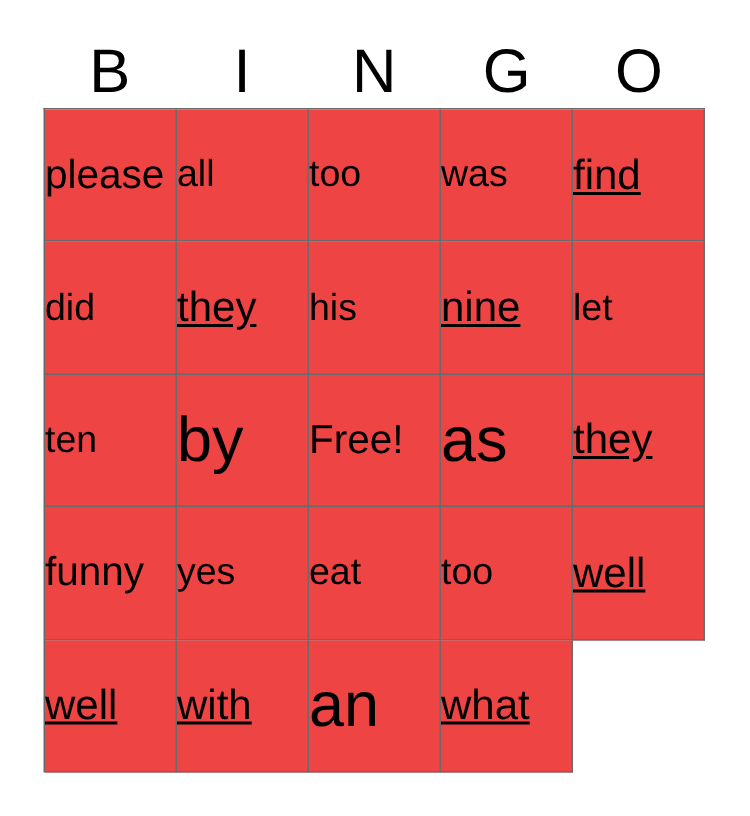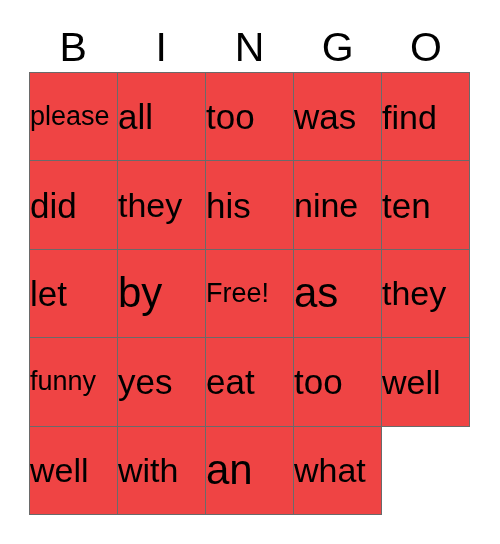--- a/index.html
+++ b/index.html
@@ -72,22 +72,22 @@
   .cell-text {
     display: block;
     text-align: center;
     line-height: 1;
     color: #000000;
     white-space: nowrap;
     font-weight: 400;
   }
   
   .len-2 .cell-text { font-size: 42px; }
-  .len-3 .cell-text { font-size: 35px; }
-  .len-4 .cell-text { font-size: 34px; }
+  .len-3 .cell-text { font-size: 25px; }
+  .len-4 .cell-text { font-size: 28px; text-decoration: underline; }
   .len-5 .cell-text { font-size: 27px; }
   .len-6 .cell-text { font-size: 27px; }
 </style>
 </head>
 <body>
 
 <div id="card">
 
   <div id="header-row">
     <div class="header-letter">B</div>
@@ -121,25 +121,25 @@
     <div class="cell len-4">
         <span class="cell-text">they</span>
       </div>
     <div class="cell len-3">
         <span class="cell-text">his</span>
       </div>
     <div class="cell len-4">
         <span class="cell-text">nine</span>
       </div>
     <div class="cell len-3">
-        <span class="cell-text">ten</span>
+        <span class="cell-text">let</span>
       </div>
 
     <div class="cell len-3">
-        <span class="cell-text">let</span>
+        <span class="cell-text">ten</span>
       </div>
     <div class="cell len-2">
         <span class="cell-text">by</span>
       </div>
     <div class="cell len-5">
         <span class="cell-text">Free!</span>
       </div>
     <div class="cell len-2">
         <span class="cell-text">as</span>
       </div>

